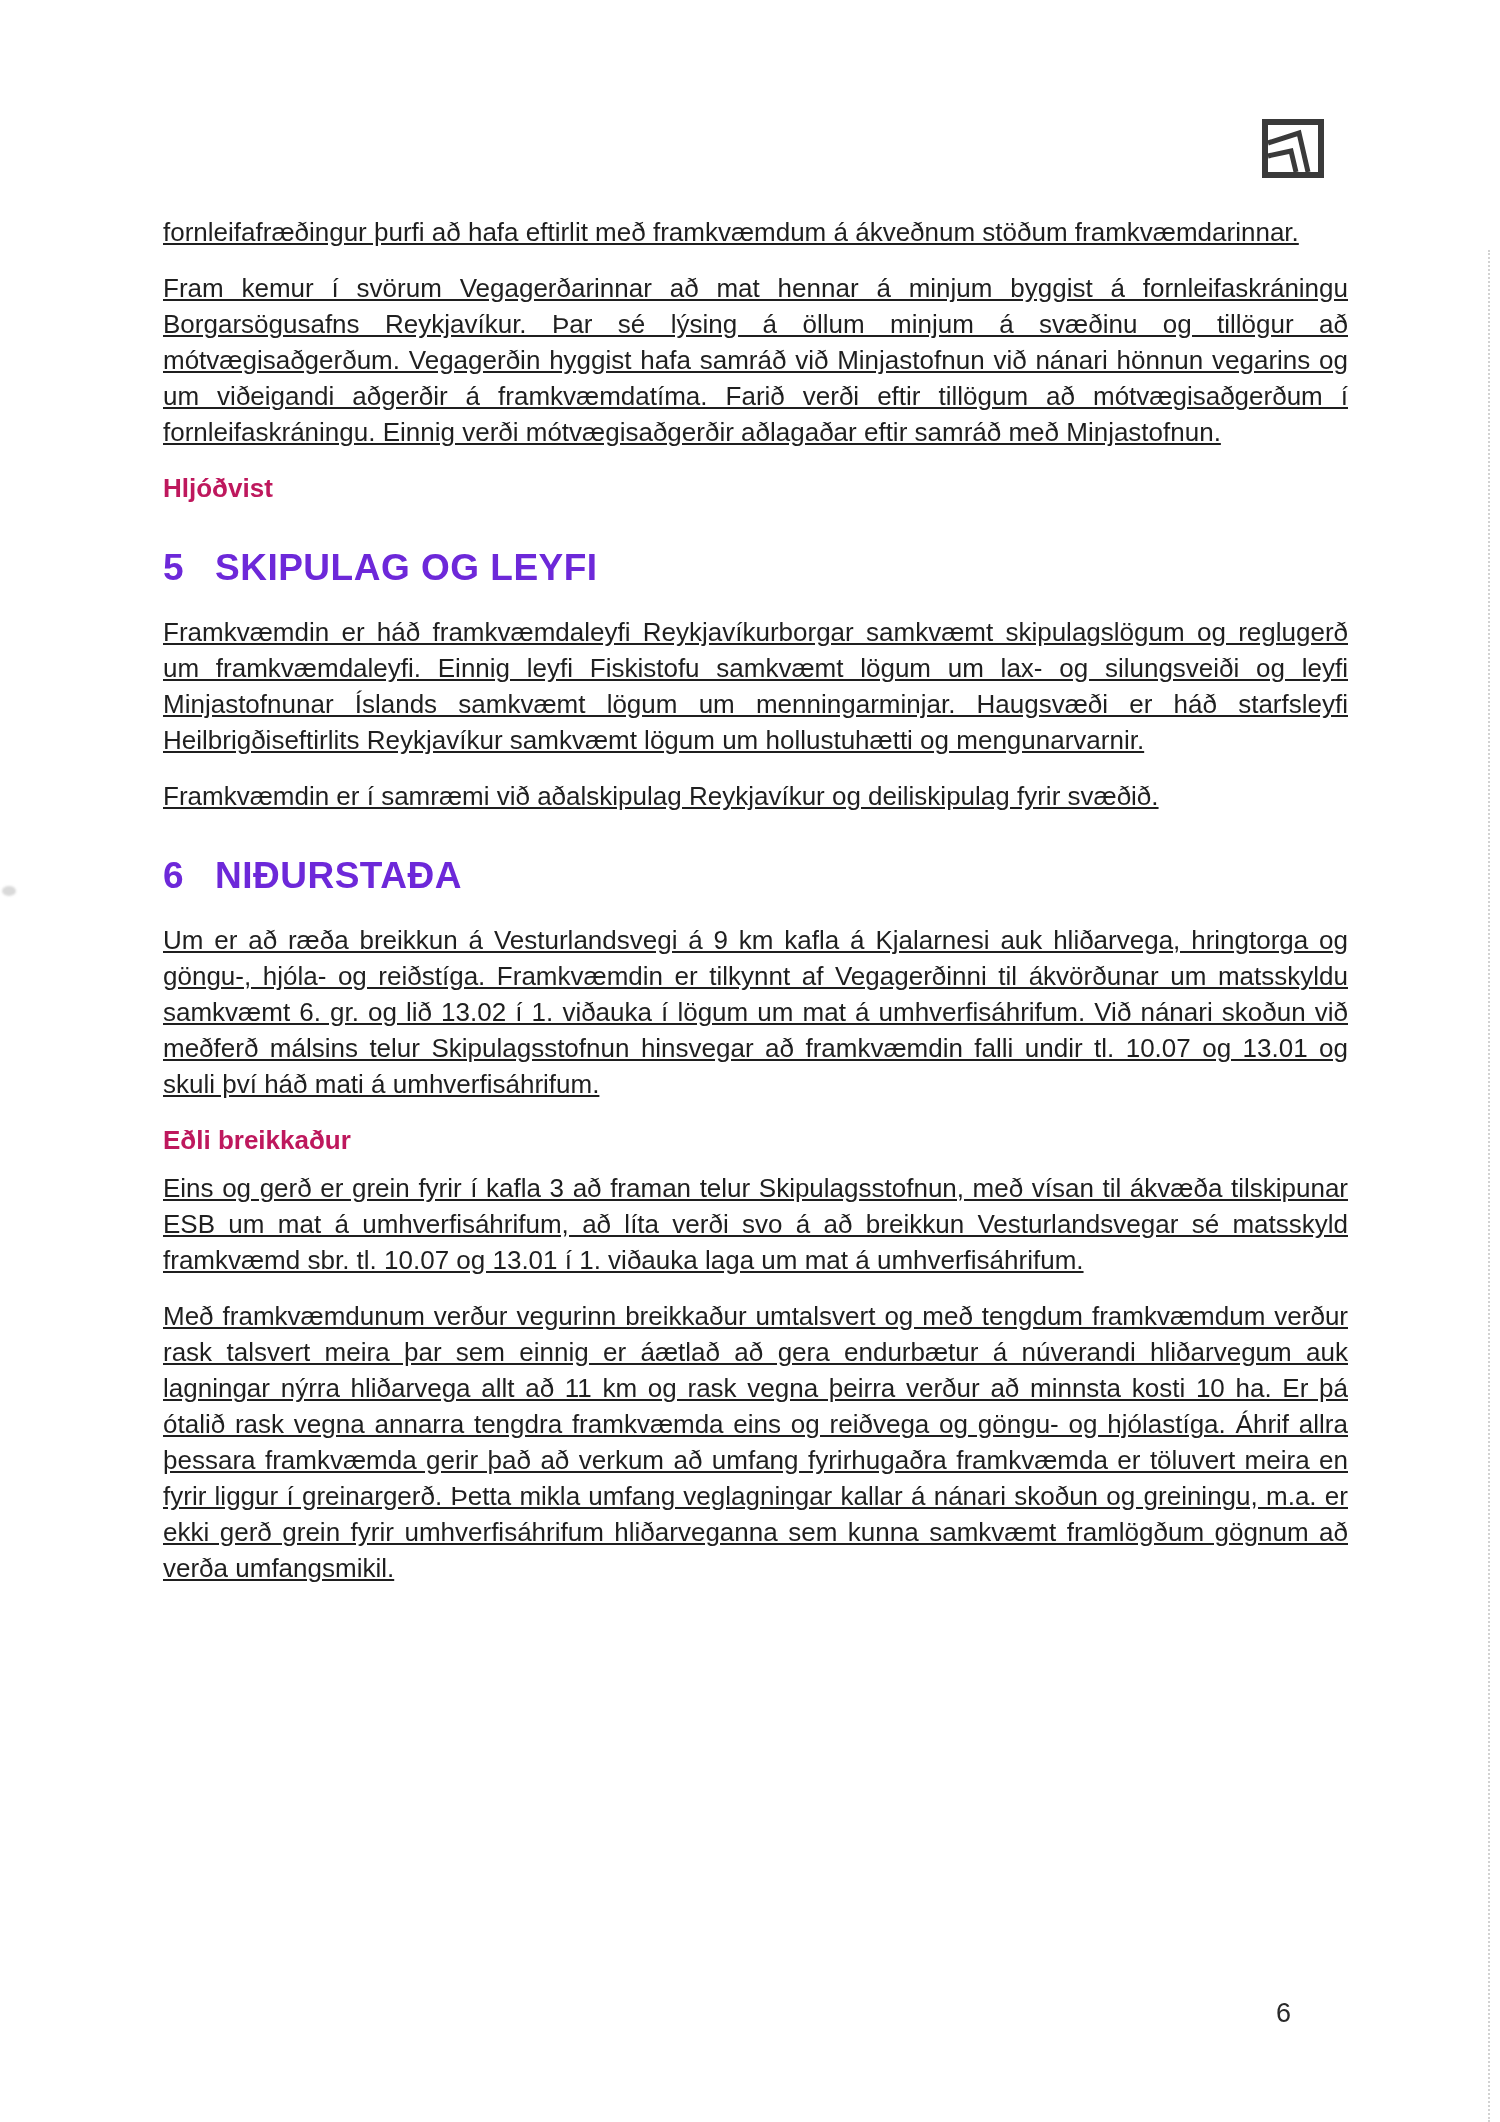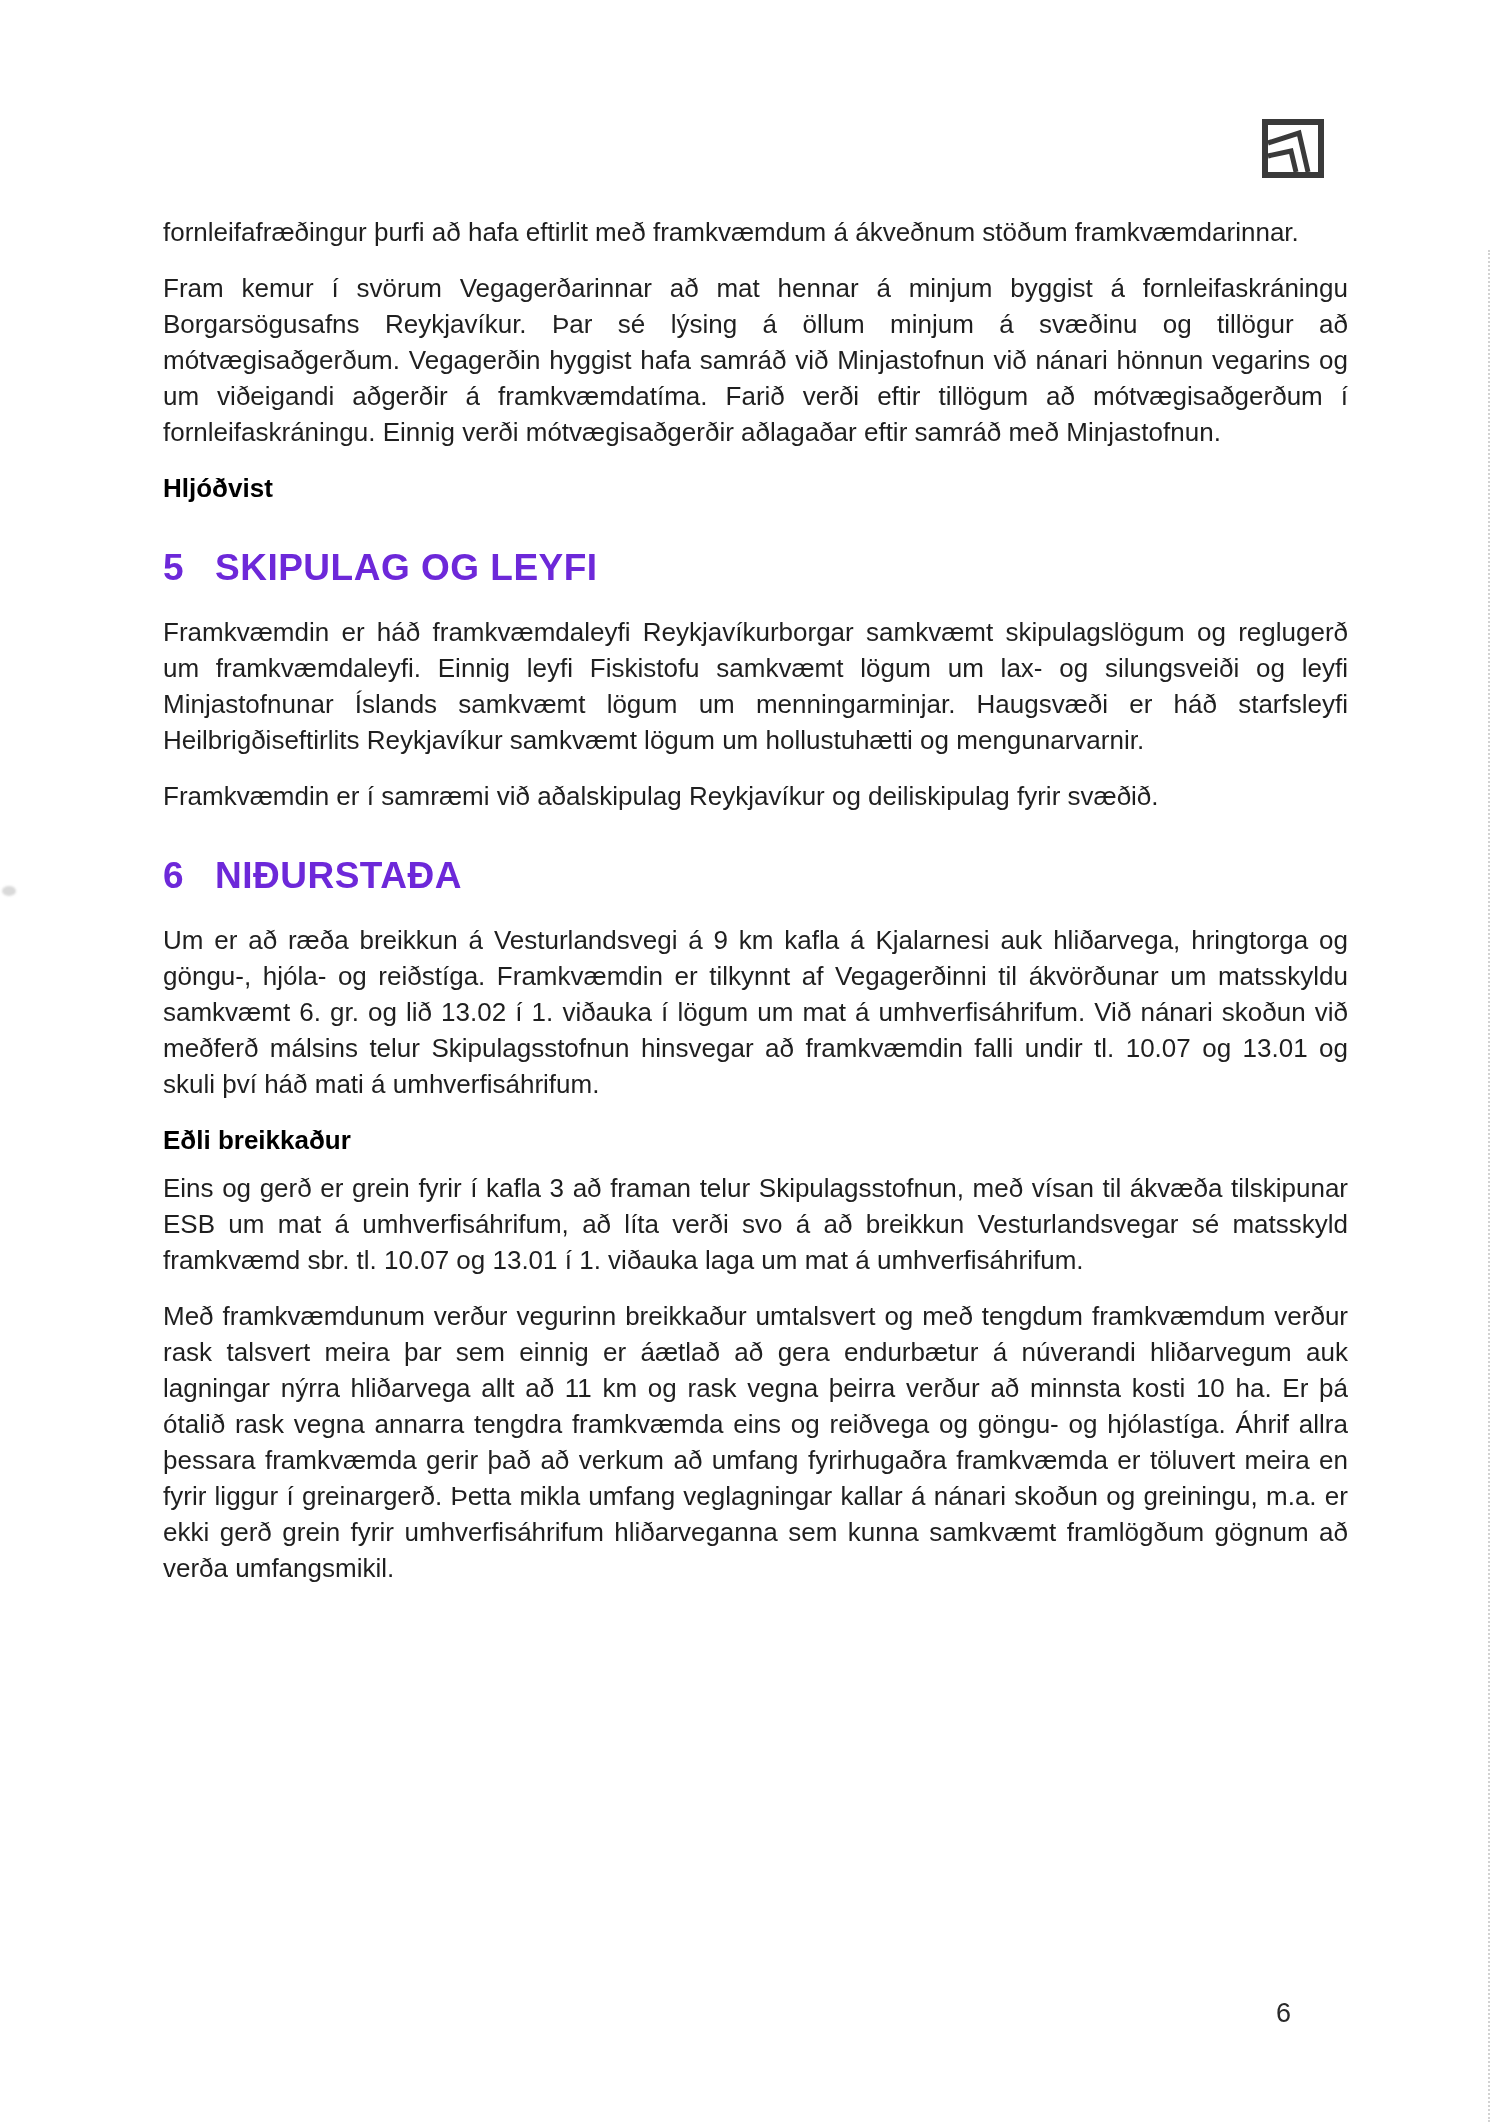--- a/index.html
+++ b/index.html
@@ -30,27 +30,28 @@
     left: 163px;
     top: 214px;
     width: 1185px;
   }
   .content p {
     margin: 0 0 20px 0;
     font-size: 26px;
     line-height: 36px;
     text-align: justify;
     color: #1f1f1f;
+    text-decoration: underline;
   }
   .content h3 {
     margin: 6px 0 12px 0;
     font-size: 26px;
     line-height: 36px;
     font-weight: bold;
-    color: #000000;
+    color: #be185d;
   }
   .content h2 {
     margin: 40px 0 24px 0;
     font-size: 37px;
     line-height: 44px;
     font-weight: bold;
     color: #6d28d9;
     letter-spacing: 0.5px;
   }
   .content h2 .h-num {

